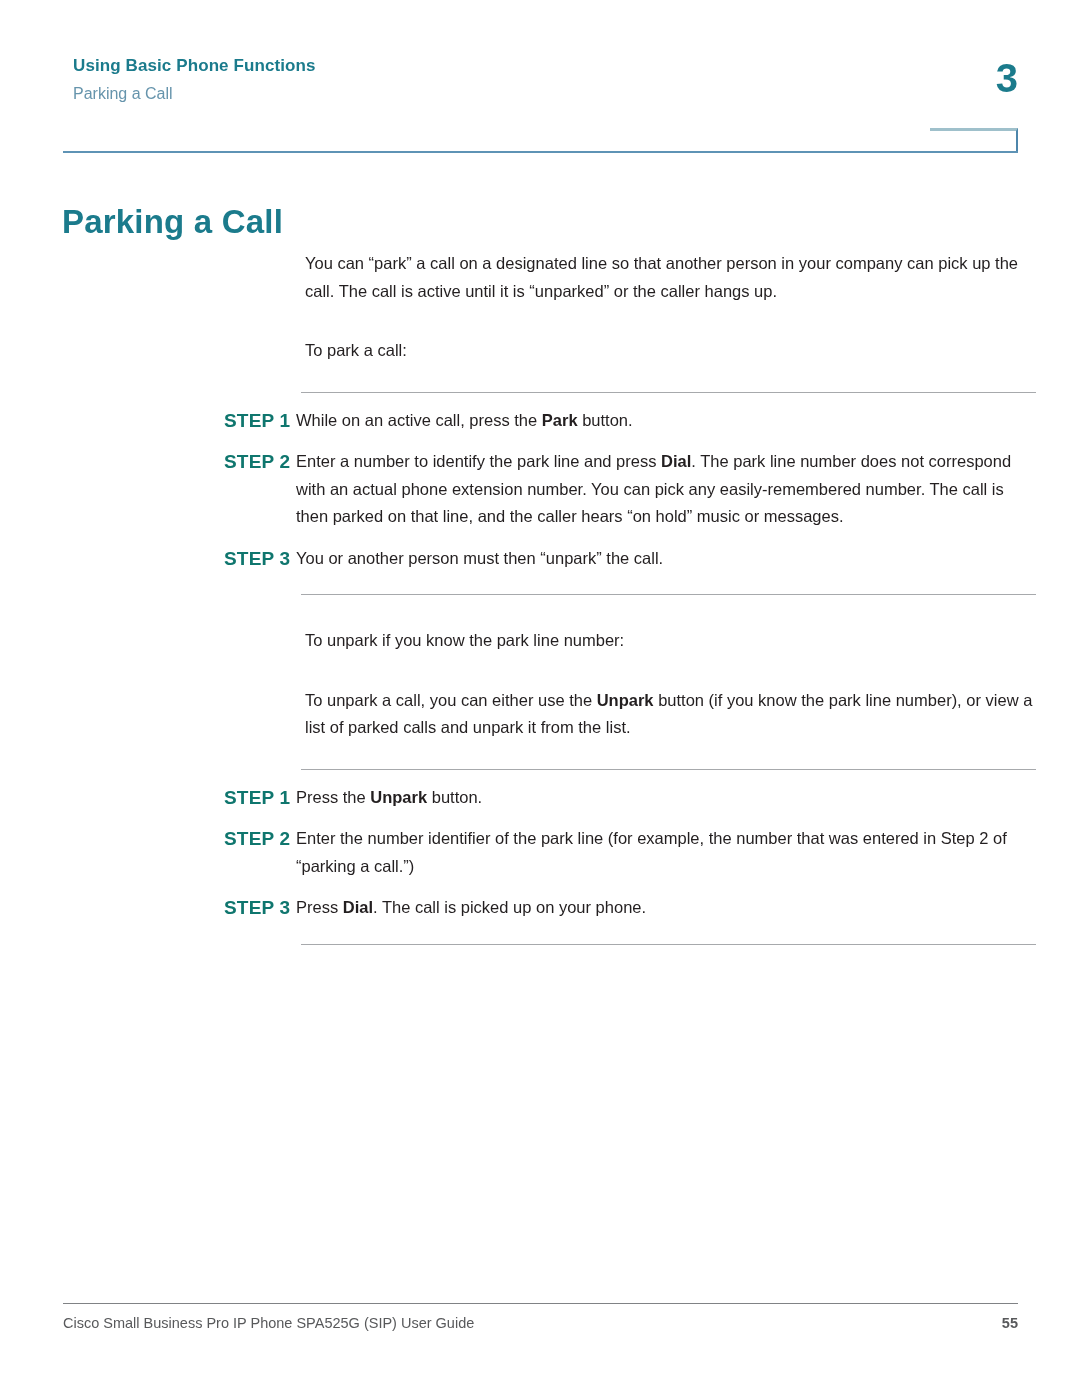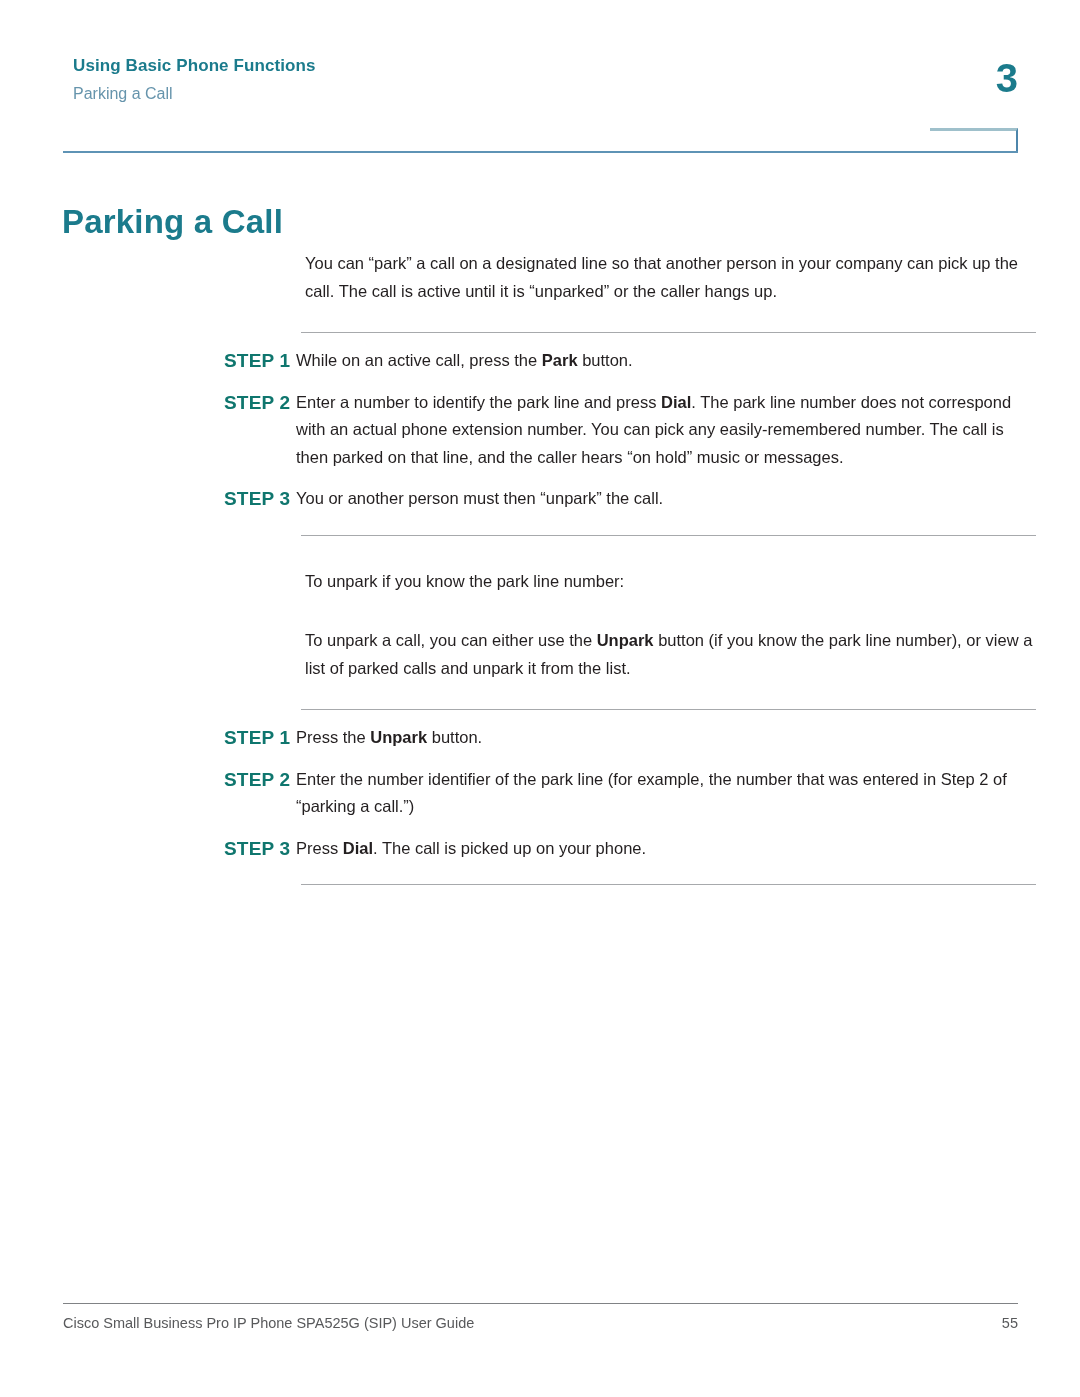--- a/index.html
+++ b/index.html
@@ -215,20 +215,21 @@
   }
   .footer-page {
     position: absolute;
     left: 940px;
     top: 1313px;
     width: 78px;
     text-align: right;
     font-size: 14.5px;
     color: #58595b;
     line-height: 20px;
+    font-weight: bold;
   }
 </style>
 </head>
 <body>
 
 <div class="page">
 
   <div class="runhead">
     <div class="runhead-chapter">Using Basic Phone Functions</div>
     <div class="runhead-section">Parking a Call</div>
@@ -239,20 +240,21 @@
   <div class="corner-box"></div>
   <div class="head-rule"></div>
 
   <h1 class="page-title">Parking a Call</h1>
 
   <div class="content">
 
     <p class="para">You can “park” a call on a designated line so that another person in your company can pick up the call. The call is active until it is “unparked” or the caller hangs up.</p>
 
 
+    <p class="lead-in">To park a call:</p>
 
     <div class="steps">
       <div class="steps-rule"></div>
 
       <div class="step-row">
         <div class="step-label">STEP 1</div>
         <div class="step-text"><span>While on an active call, press the </span><b class="ui">Park</b><span> button.</span></div>
       </div>
 
       <div class="step-row">

